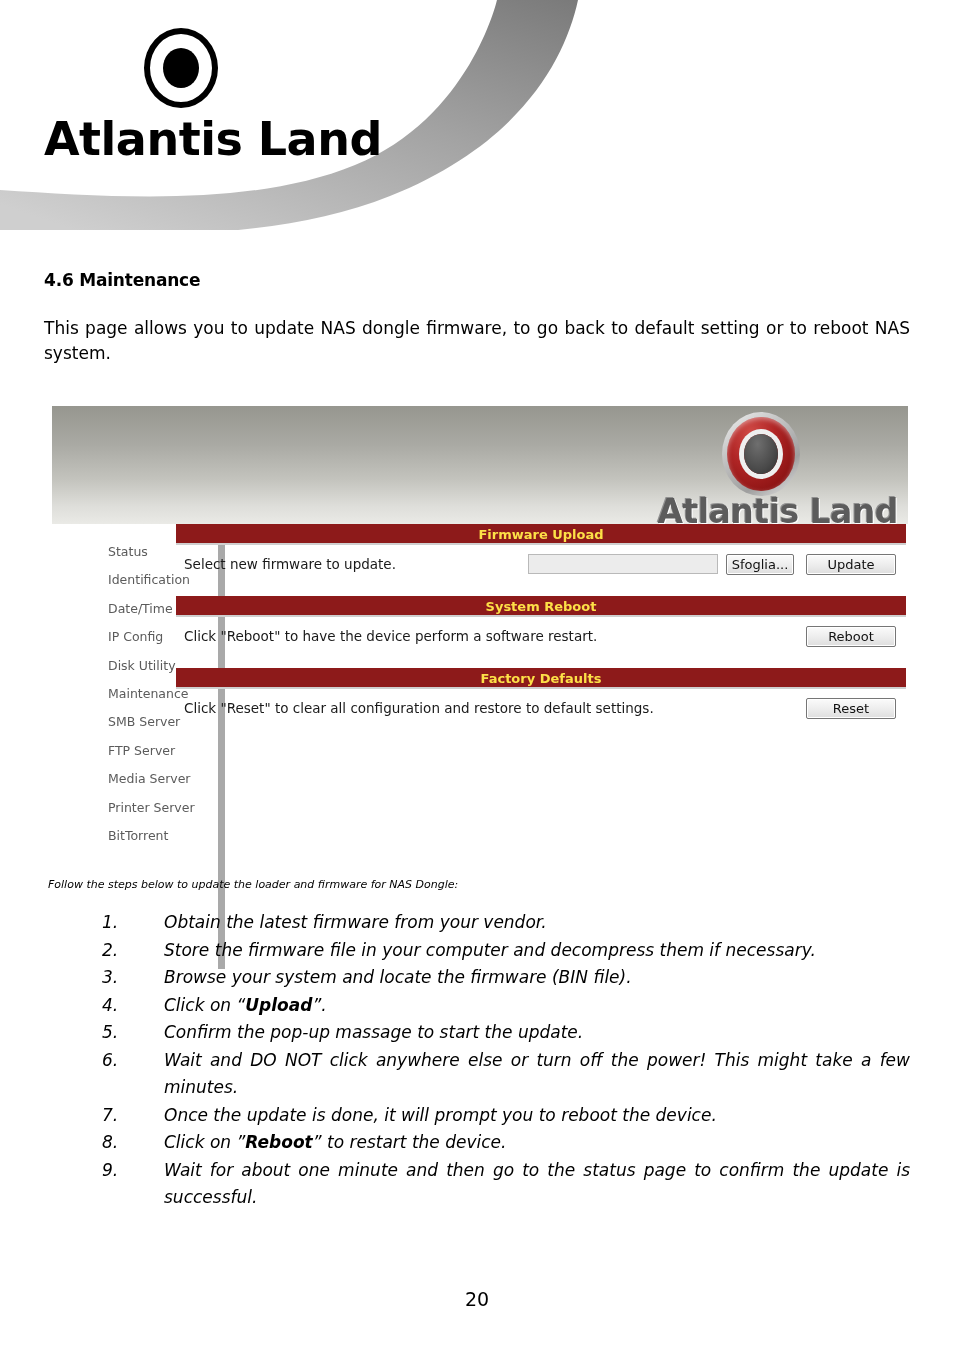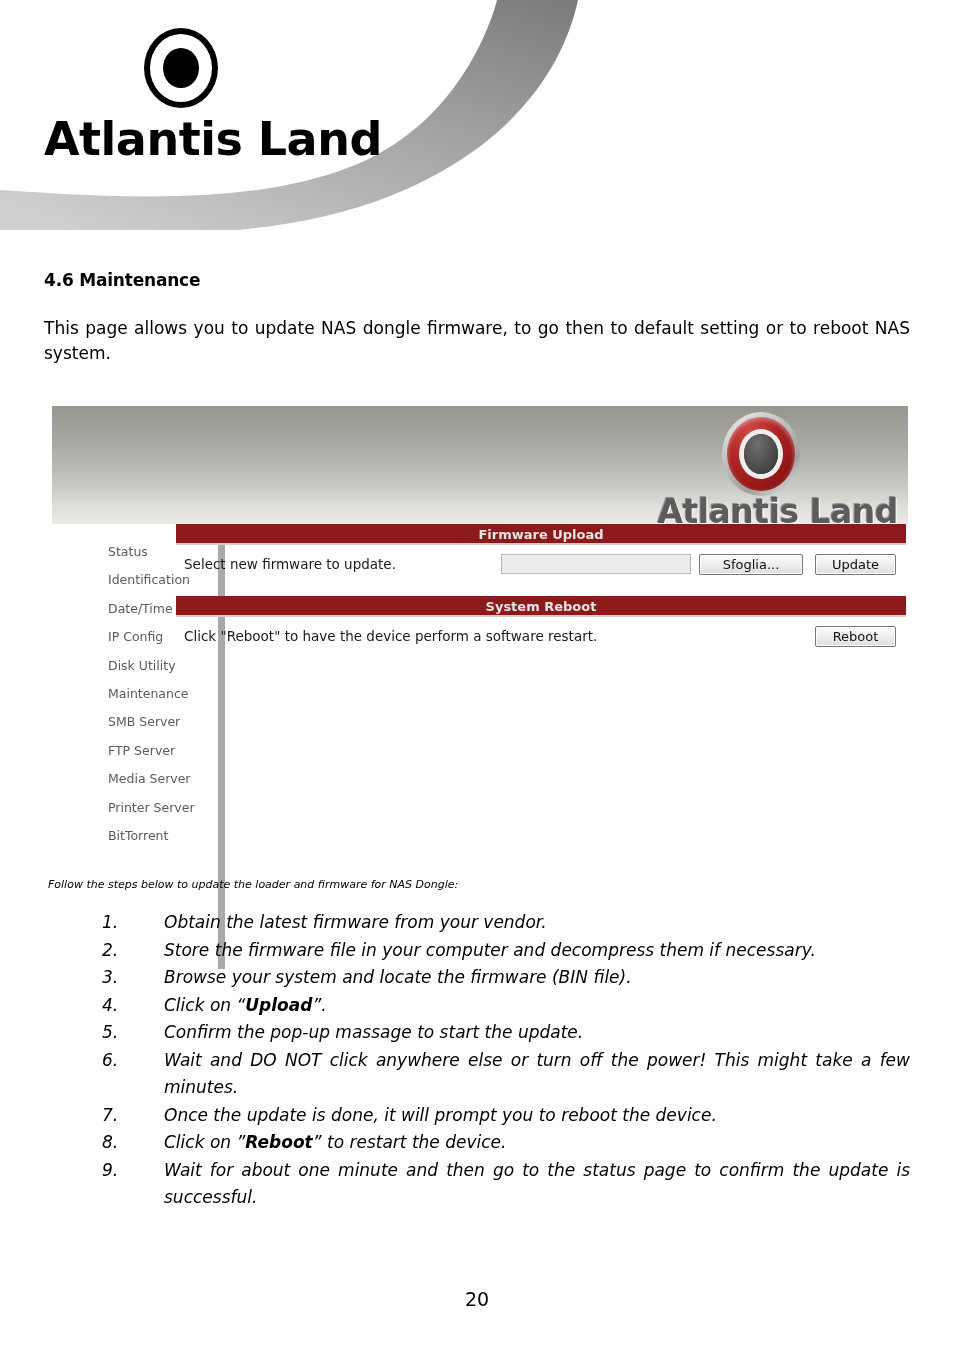--- a/index.html
+++ b/index.html
@@ -159,21 +159,21 @@
   }
 
   .shot-main {
     position: absolute;
     left: 124px; top: 0;
     width: 730px;
   }
   .panel { margin-bottom: 0; }
   .panel-title {
     background: #8d1a1a;
-    color: #e5e5e5;
+    color: #fde047;
     font-family: "DejaVu Sans", sans-serif;
     font-size: 13px;
     font-weight: bold;
     text-align: center;
     height: 21px;
     line-height: 21px;
     border-bottom: 2px solid #cfcfcf;
   }
   .panel-row {
     display: flex;
@@ -199,22 +199,22 @@
     font-size: 13px;
     color: #111;
     background: linear-gradient(to bottom, #fbfbfb 0%, #ececec 55%, #dedede 100%);
     border: 1px solid #767676;
     border-radius: 2px;
     padding: 2px 0;
     text-align: center;
     cursor: pointer;
     box-shadow: inset 0 0 0 1px #ffffff;
   }
-  .btn-browse { width: 104px; text-align: center; }
-  .btn-action { width: 81px; }
+  .btn-browse { width: 68px; text-align: center; }
+  .btn-action { width: 90px; }
   .spacer-row { height: 13px; }
 
   
   .after {
     position: absolute;
     left: 44px; top: 878px;
     width: 866px;
   }
   .after p {
     font-family: "DejaVu Sans", sans-serif;
@@ -272,21 +272,21 @@
     <path d="M497,0 C497,0 470,118 355,165 C255,206 120,198 0,190 L0,230 C140,238 280,240 390,196 C520,144 565,60 578,0 Z" fill="url(#swgrad)"></path>
   </svg>
   <div class="brand-logo">
     <div class="brand-mark"></div>
     <div class="brand-word">Atlantis Land</div>
   </div>
 </div>
 
 <div class="content">
   <h2 class="section-title">4.6 Maintenance</h2>
-  <p class="body-text">This page allows you to update NAS dongle firmware, to go then to default setting or to reboot NAS system.</p>
+  <p class="body-text">This page allows you to update NAS dongle firmware, to go back to default setting or to reboot NAS system.</p>
 </div>
 
 <div class="shot">
 
   <div class="shot-header">
     <div class="shot-logo">
       <div class="shot-logo-mark">
         <div class="shot-logo-mark-inner"></div>
       </div>
       <div class="shot-logo-word">Atlantis Land</div>
@@ -329,20 +329,27 @@
       <div class="panel">
         <div class="panel-title">System Reboot</div>
         <div class="panel-row">
           <div class="panel-label">Click "Reboot" to have the device perform a software restart.</div>
           <div class="btn btn-action">Reboot</div>
         </div>
       </div>
 
       <div class="spacer-row"></div>
 
+      <div class="panel">
+        <div class="panel-title">Factory Defaults</div>
+        <div class="panel-row">
+          <div class="panel-label">Click "Reset" to clear all configuration and restore to default settings.</div>
+          <div class="btn btn-action">Reset</div>
+        </div>
+      </div>
 
     </div>
   </div>
 </div>
 
 <div class="after">
   <p>Follow the steps below to update the loader and firmware for NAS Dongle:</p>
   <ol class="steps">
     <li>Obtain the latest firmware from your vendor.</li>
     <li>Store the firmware file in your computer and decompress them if necessary.</li>

